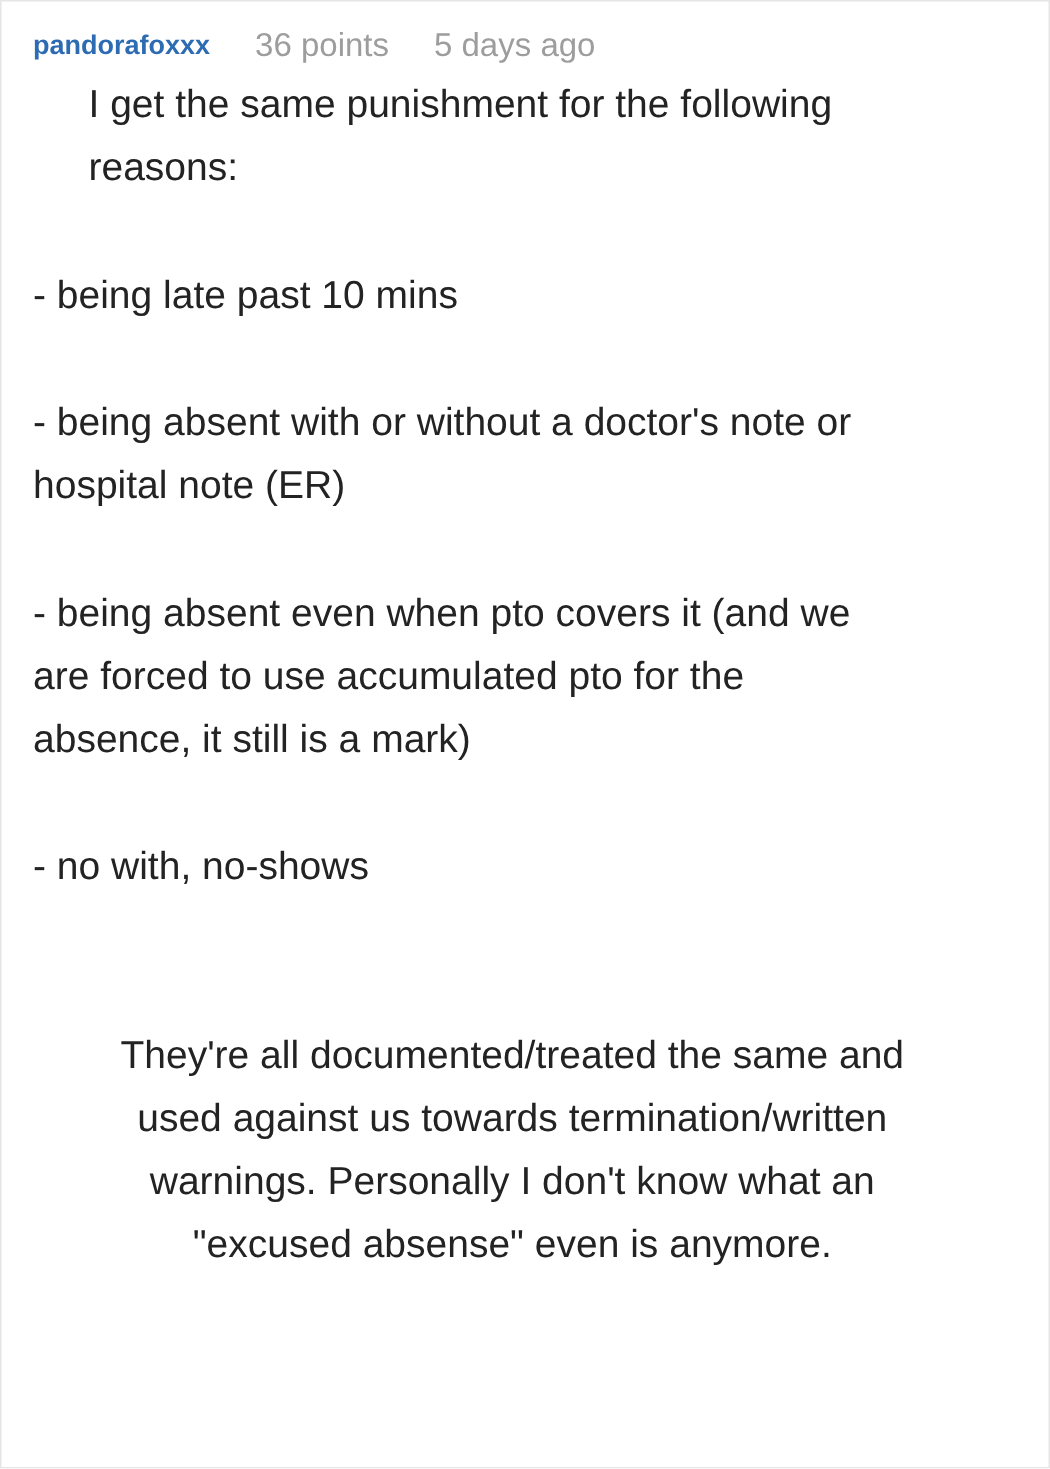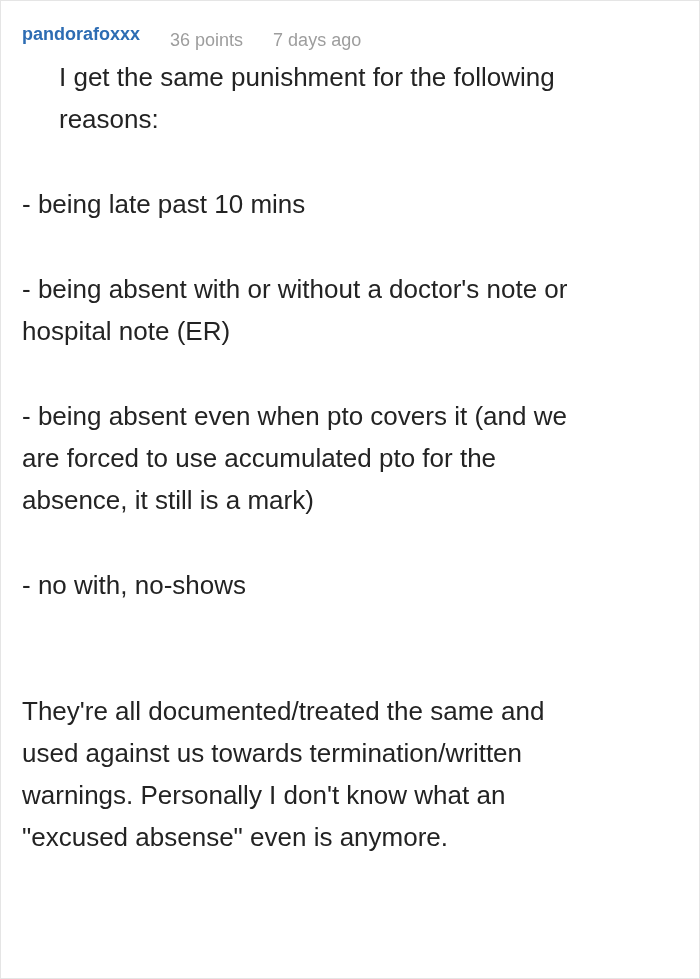--- a/index.html
+++ b/index.html
@@ -25,52 +25,52 @@
 
   .author {
     font-size: 18px;
     font-weight: bold;
     color: #2d6cb3;
     text-decoration: none;
     cursor: pointer;
   }
 
   .meta {
-    font-size: 18px;
+    font-size: 22px;
     color: #9d9d9d;
-    margin-top: 13px;
   }
 
   .comment-body p {
     font-size: 26px;
     line-height: 42px;
     color: #232323;
     white-space: pre-line;
     max-width: 640px;
     margin-top: 43px;
   }
 
   .comment-body p.first {
     margin-top: 0;
     margin-left: 37px;
   }
 
   .comment-body p.gap-large {
     margin-top: 84px;
+    text-align: center;
   }
 </style>
 </head>
 <body>
 
 <div class="comment-card">
 
   <div class="meta-row">
     <a class="author">pandorafoxxx</a>
     <span class="meta">36 points</span>
-    <span class="meta">7 days ago</span>
+    <span class="meta">5 days ago</span>
   </div>
 
   <div class="comment-body">
     <p class="first">I get the same punishment for the following
 reasons:</p>
     <p>- being late past 10 mins</p>
     <p>- being absent with or without a doctor's note or
 hospital note (ER)</p>
     <p>- being absent even when pto covers it (and we
 are forced to use accumulated pto for the

